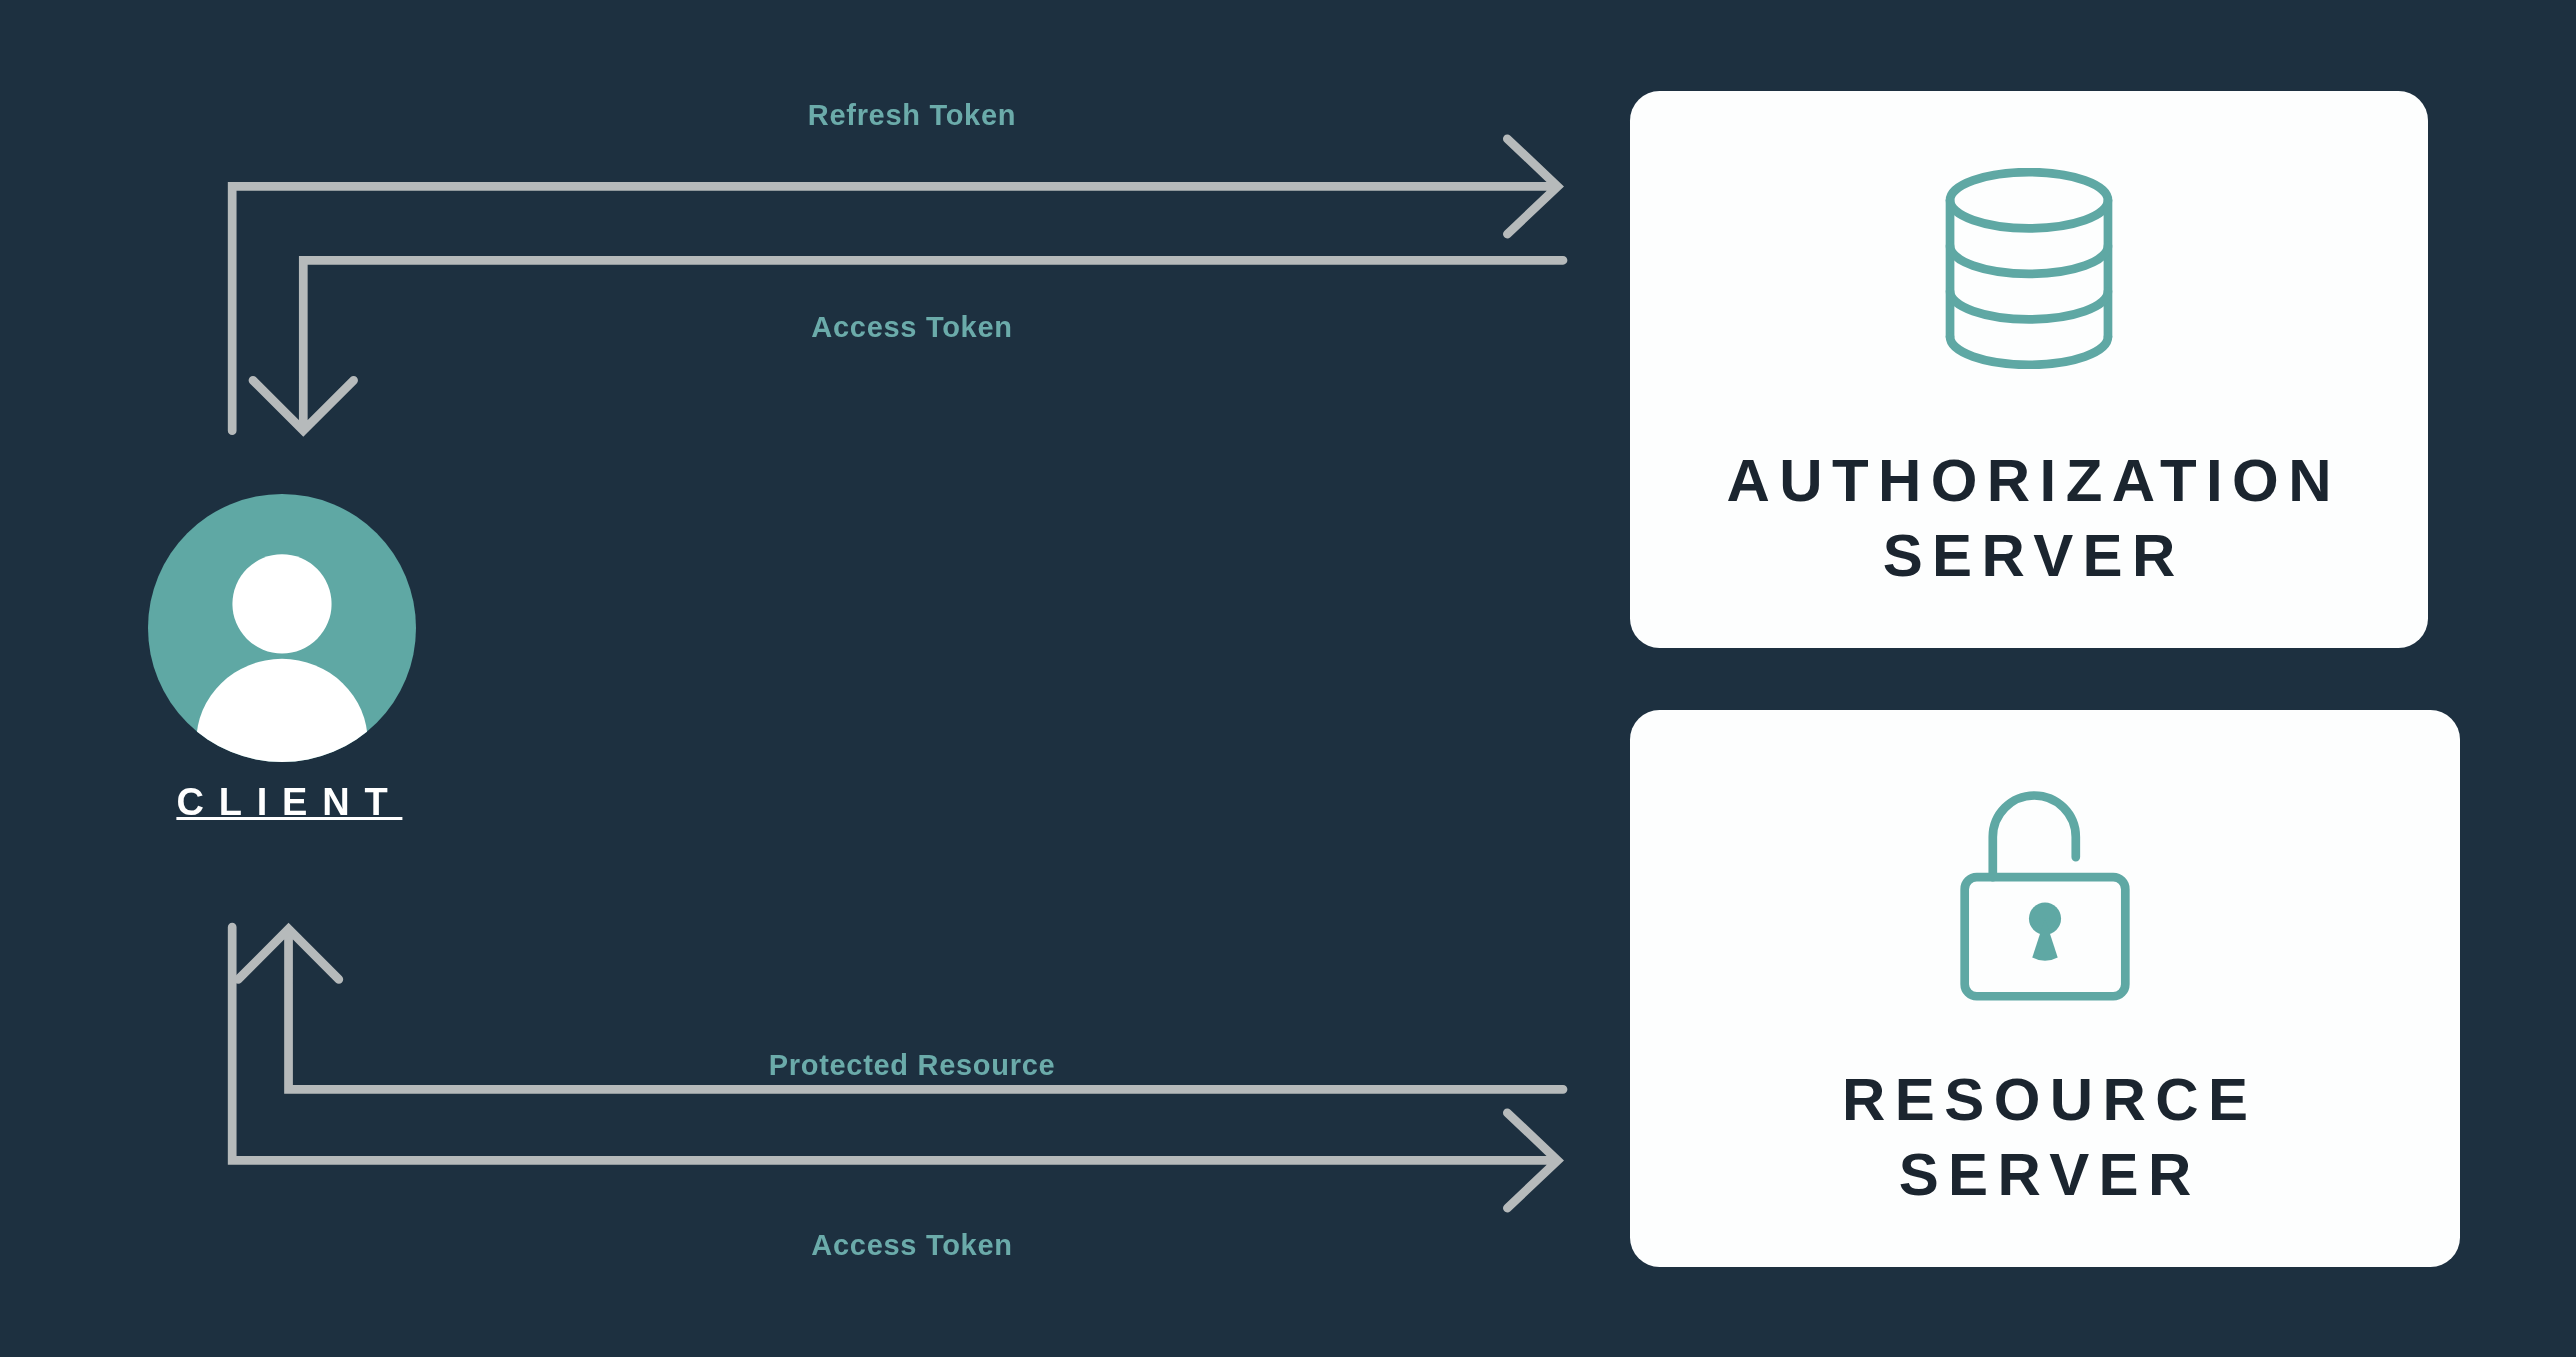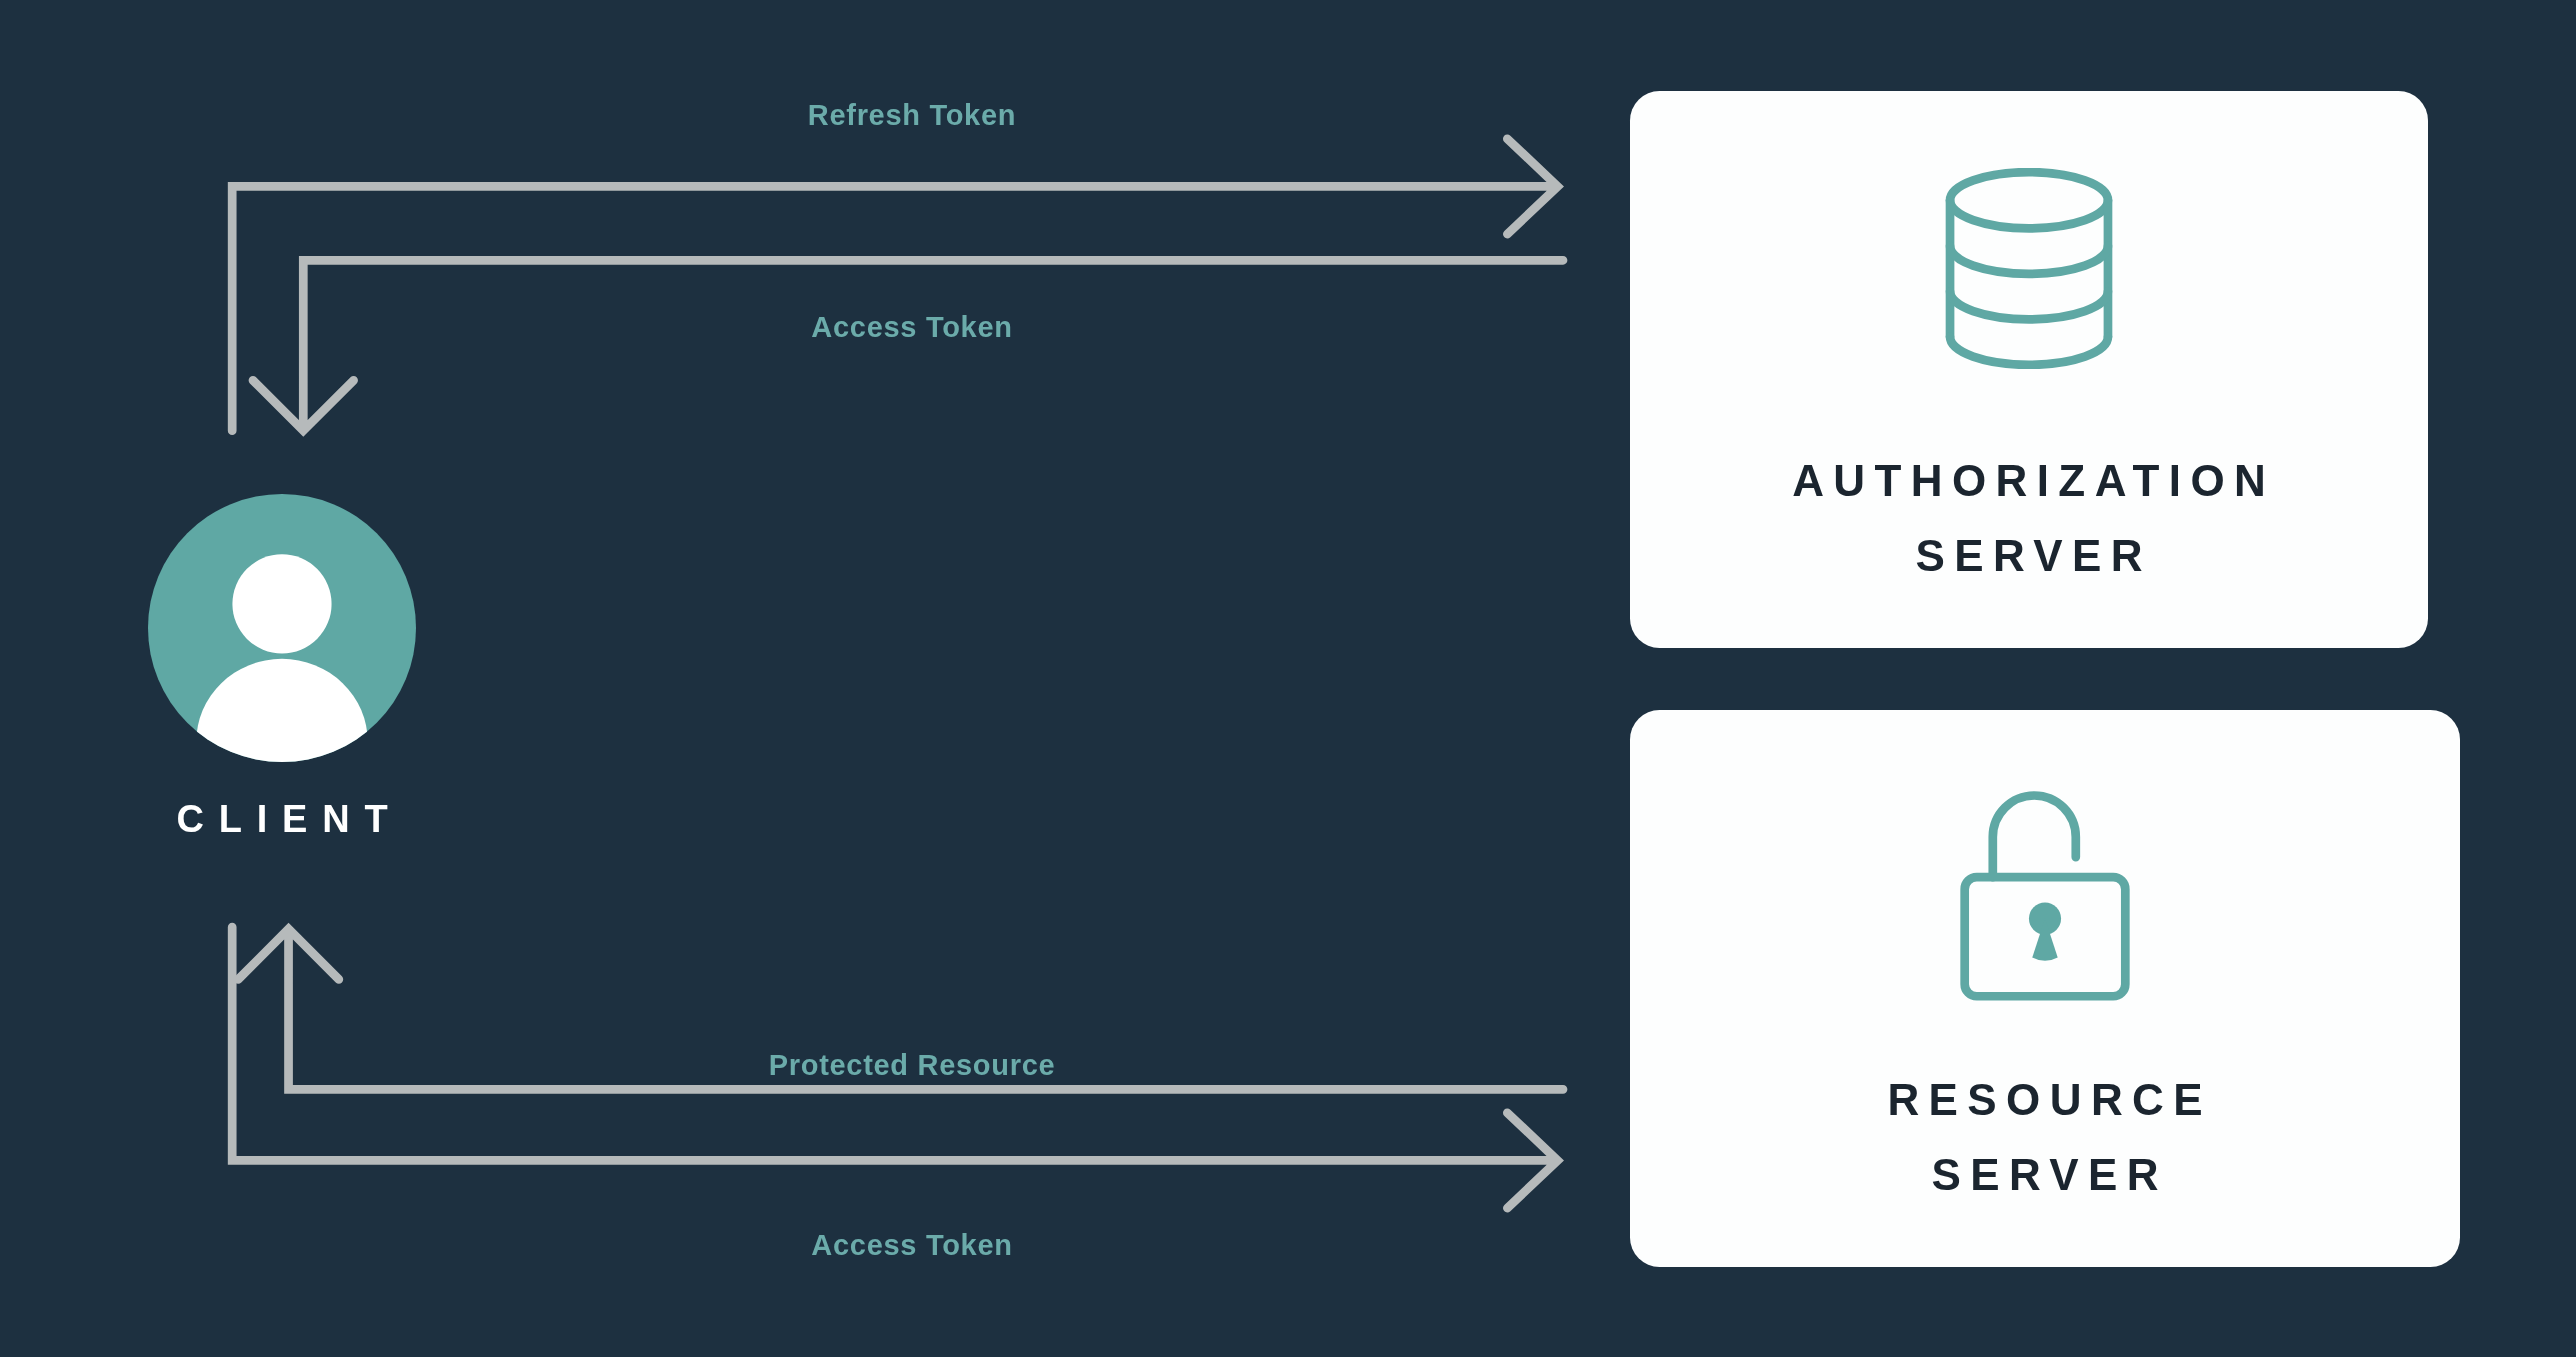--- a/index.html
+++ b/index.html
@@ -14,31 +14,31 @@
                     stroke-linecap:round;stroke-linejoin:miter;}
   .flow-label{position:absolute;transform:translate(-50%,-50%);
               color:var(--label-teal);font-size:29px;font-weight:700;
               letter-spacing:0.7px;white-space:nowrap;}
   .label-refresh-token{left:912px;top:115px;}
   .label-access-token-top{left:912px;top:327px;}
   .label-protected-resource{left:912px;top:1065px;}
   .label-access-token-bottom{left:912px;top:1245px;}
   .client-node{position:absolute;left:148px;top:494px;width:268px;text-align:center;}
   .client-icon{width:268px;height:268px;display:block;}
-  .client-label{margin-top:36px;color:var(--client-text);font-size:38px;font-weight:700;
-                letter-spacing:14.8px;text-indent:14.8px;white-space:nowrap;}
+  .client-label{margin-top:19px;color:var(--client-text);font-size:38px;font-weight:700;
+                letter-spacing:14.8px;text-indent:14.8px;white-space:nowrap;text-decoration:underline;}
   .server-box{position:absolute;left:1630px;width:798px;height:557px;
               background:var(--box-white);border-radius:29.5px;}
   .server-box.authorization{top:91px;}
   .server-box.resource{top:710px;padding-left:32px;}
   .server-icon{position:absolute;left:50%;transform:translateX(-50%);}
   .database-icon{top:77px;width:174px;height:201px;}
   .lock-icon{top:60px;width:174px;height:233px;}
   .server-label{position:absolute;left:0;right:0;top:352px;text-align:center;
-                color:var(--box-text);font-size:44px;font-weight:700;
+                color:var(--box-text);font-size:60px;font-weight:700;
                 letter-spacing:9.4px;text-indent:9.4px;line-height:75px;}
   svg .teal-stroke{fill:none;stroke:var(--teal);stroke-width:13;stroke-linecap:round;}
   svg .teal-fill{fill:var(--teal);stroke:none;}
 </style>
 </head>
 <body>
 
 <div class="stage">
 
   <svg class="arrow-layer" viewBox="0 0 3840 2023">

